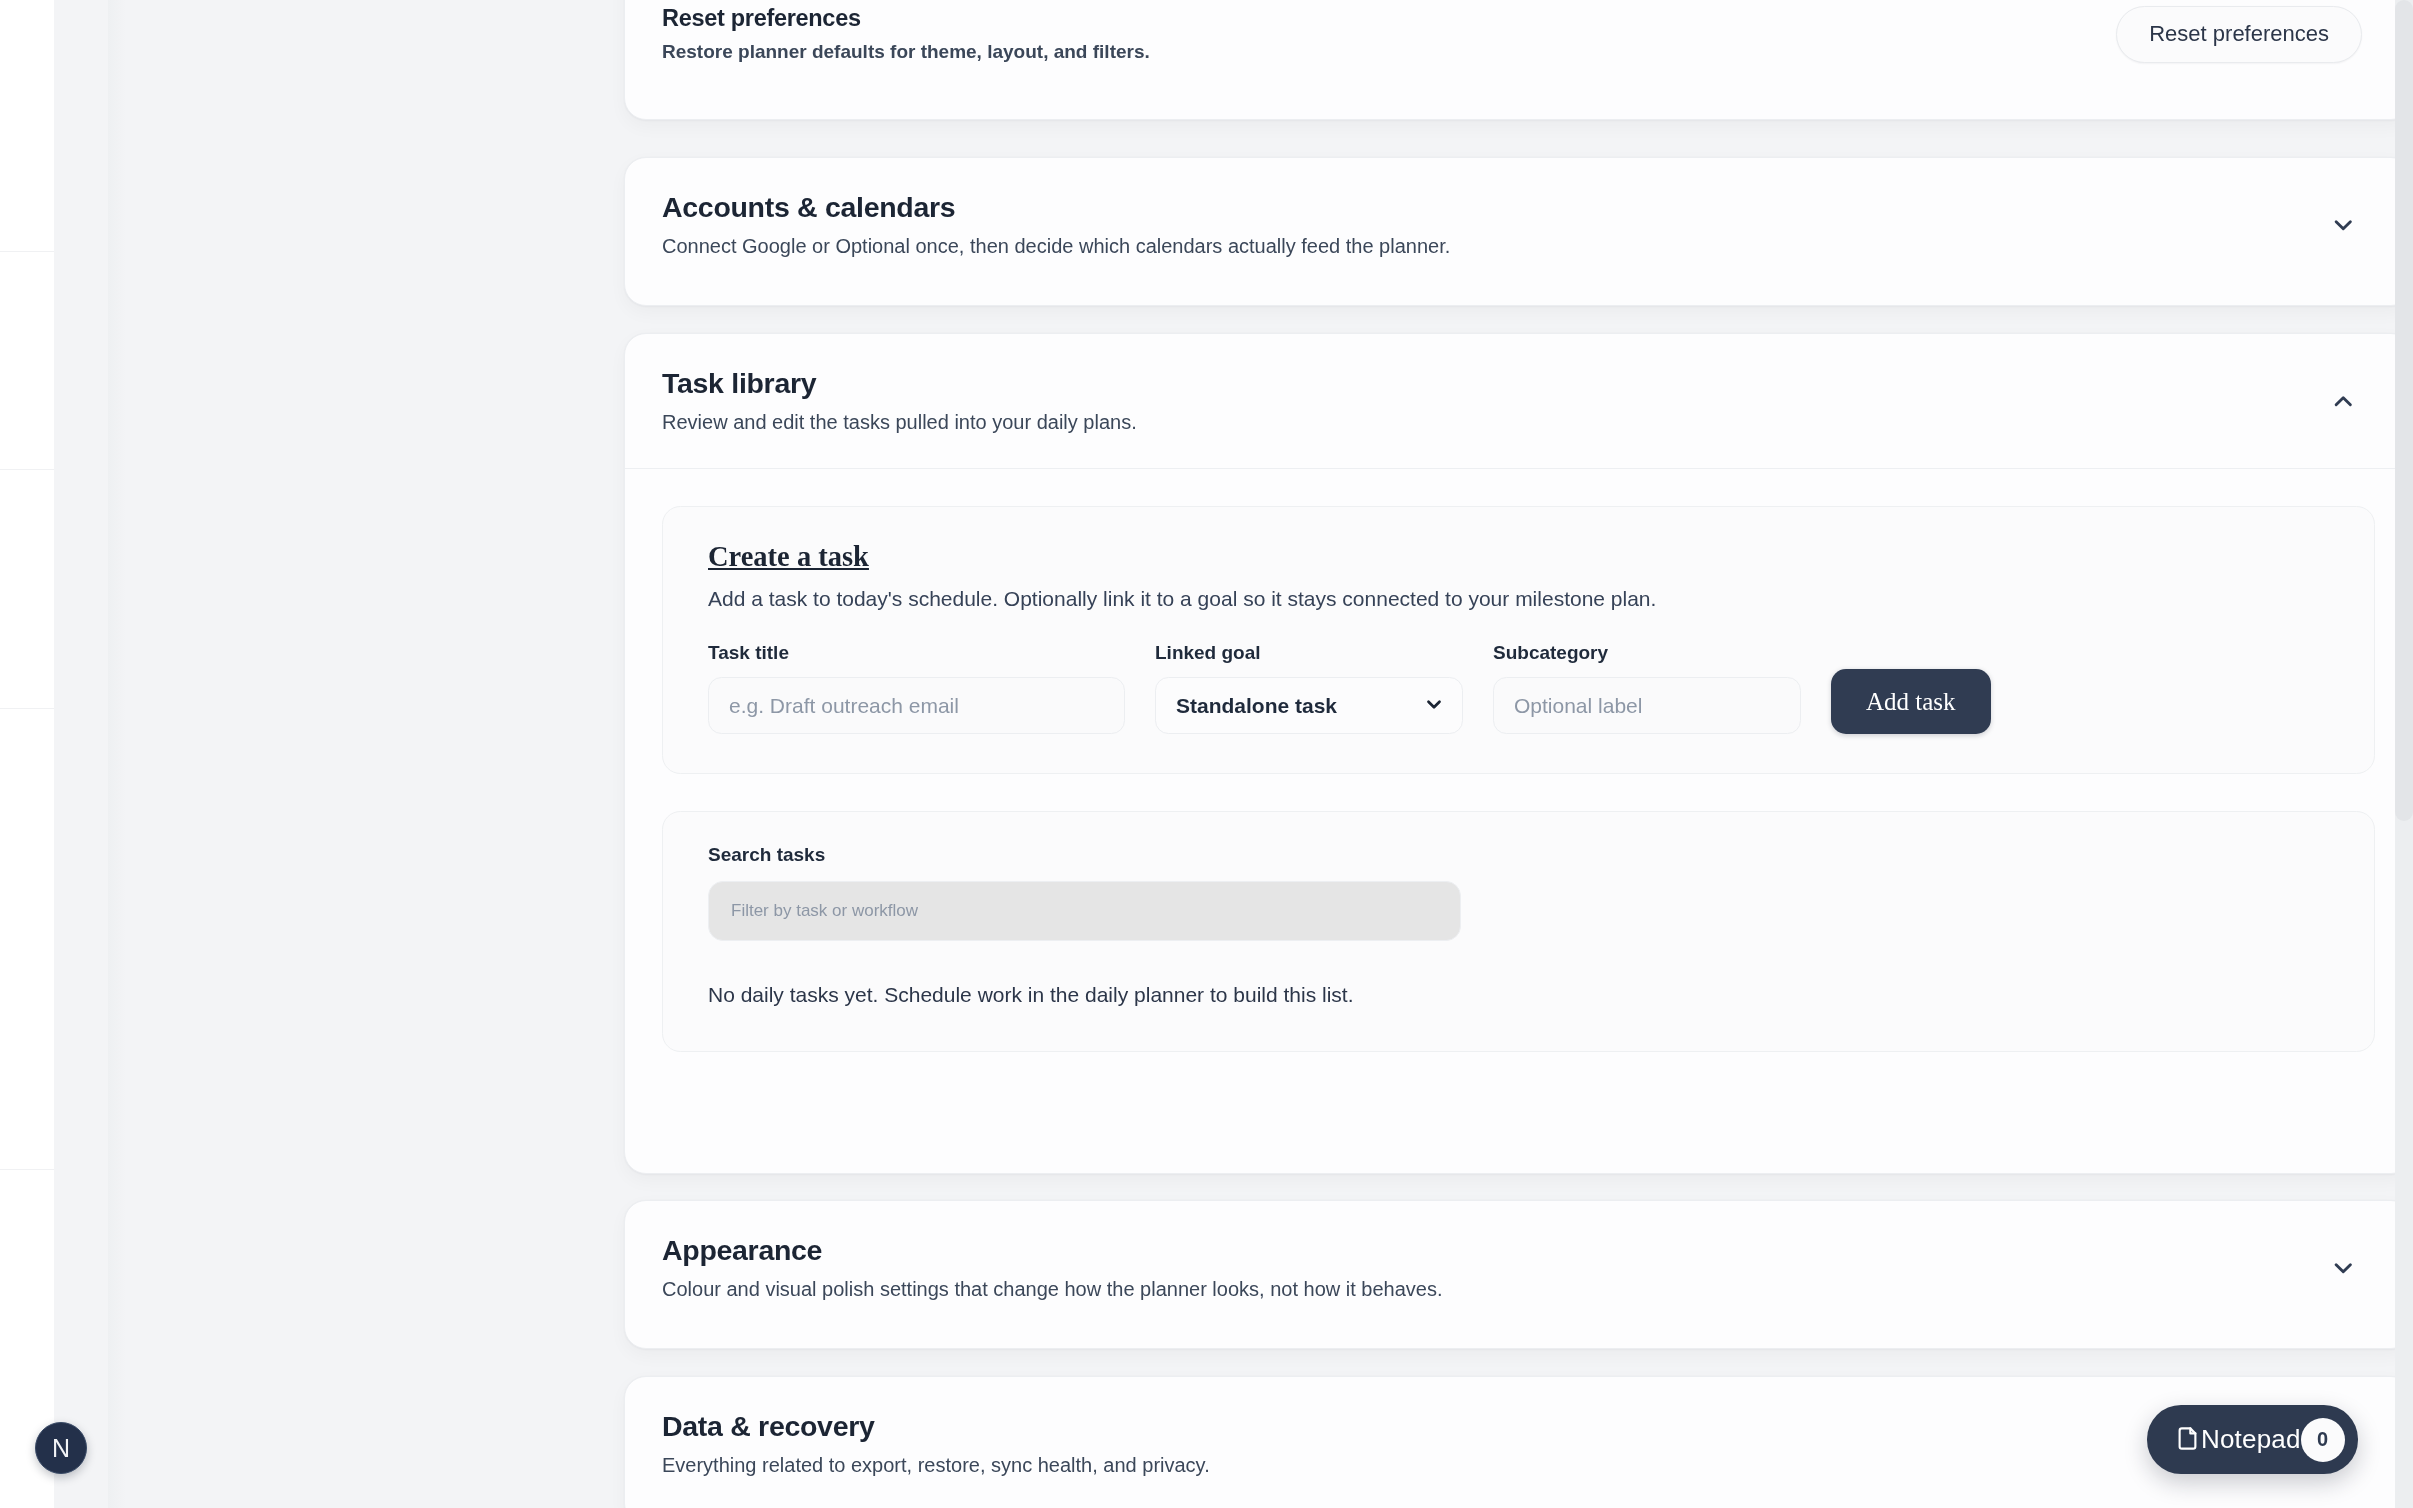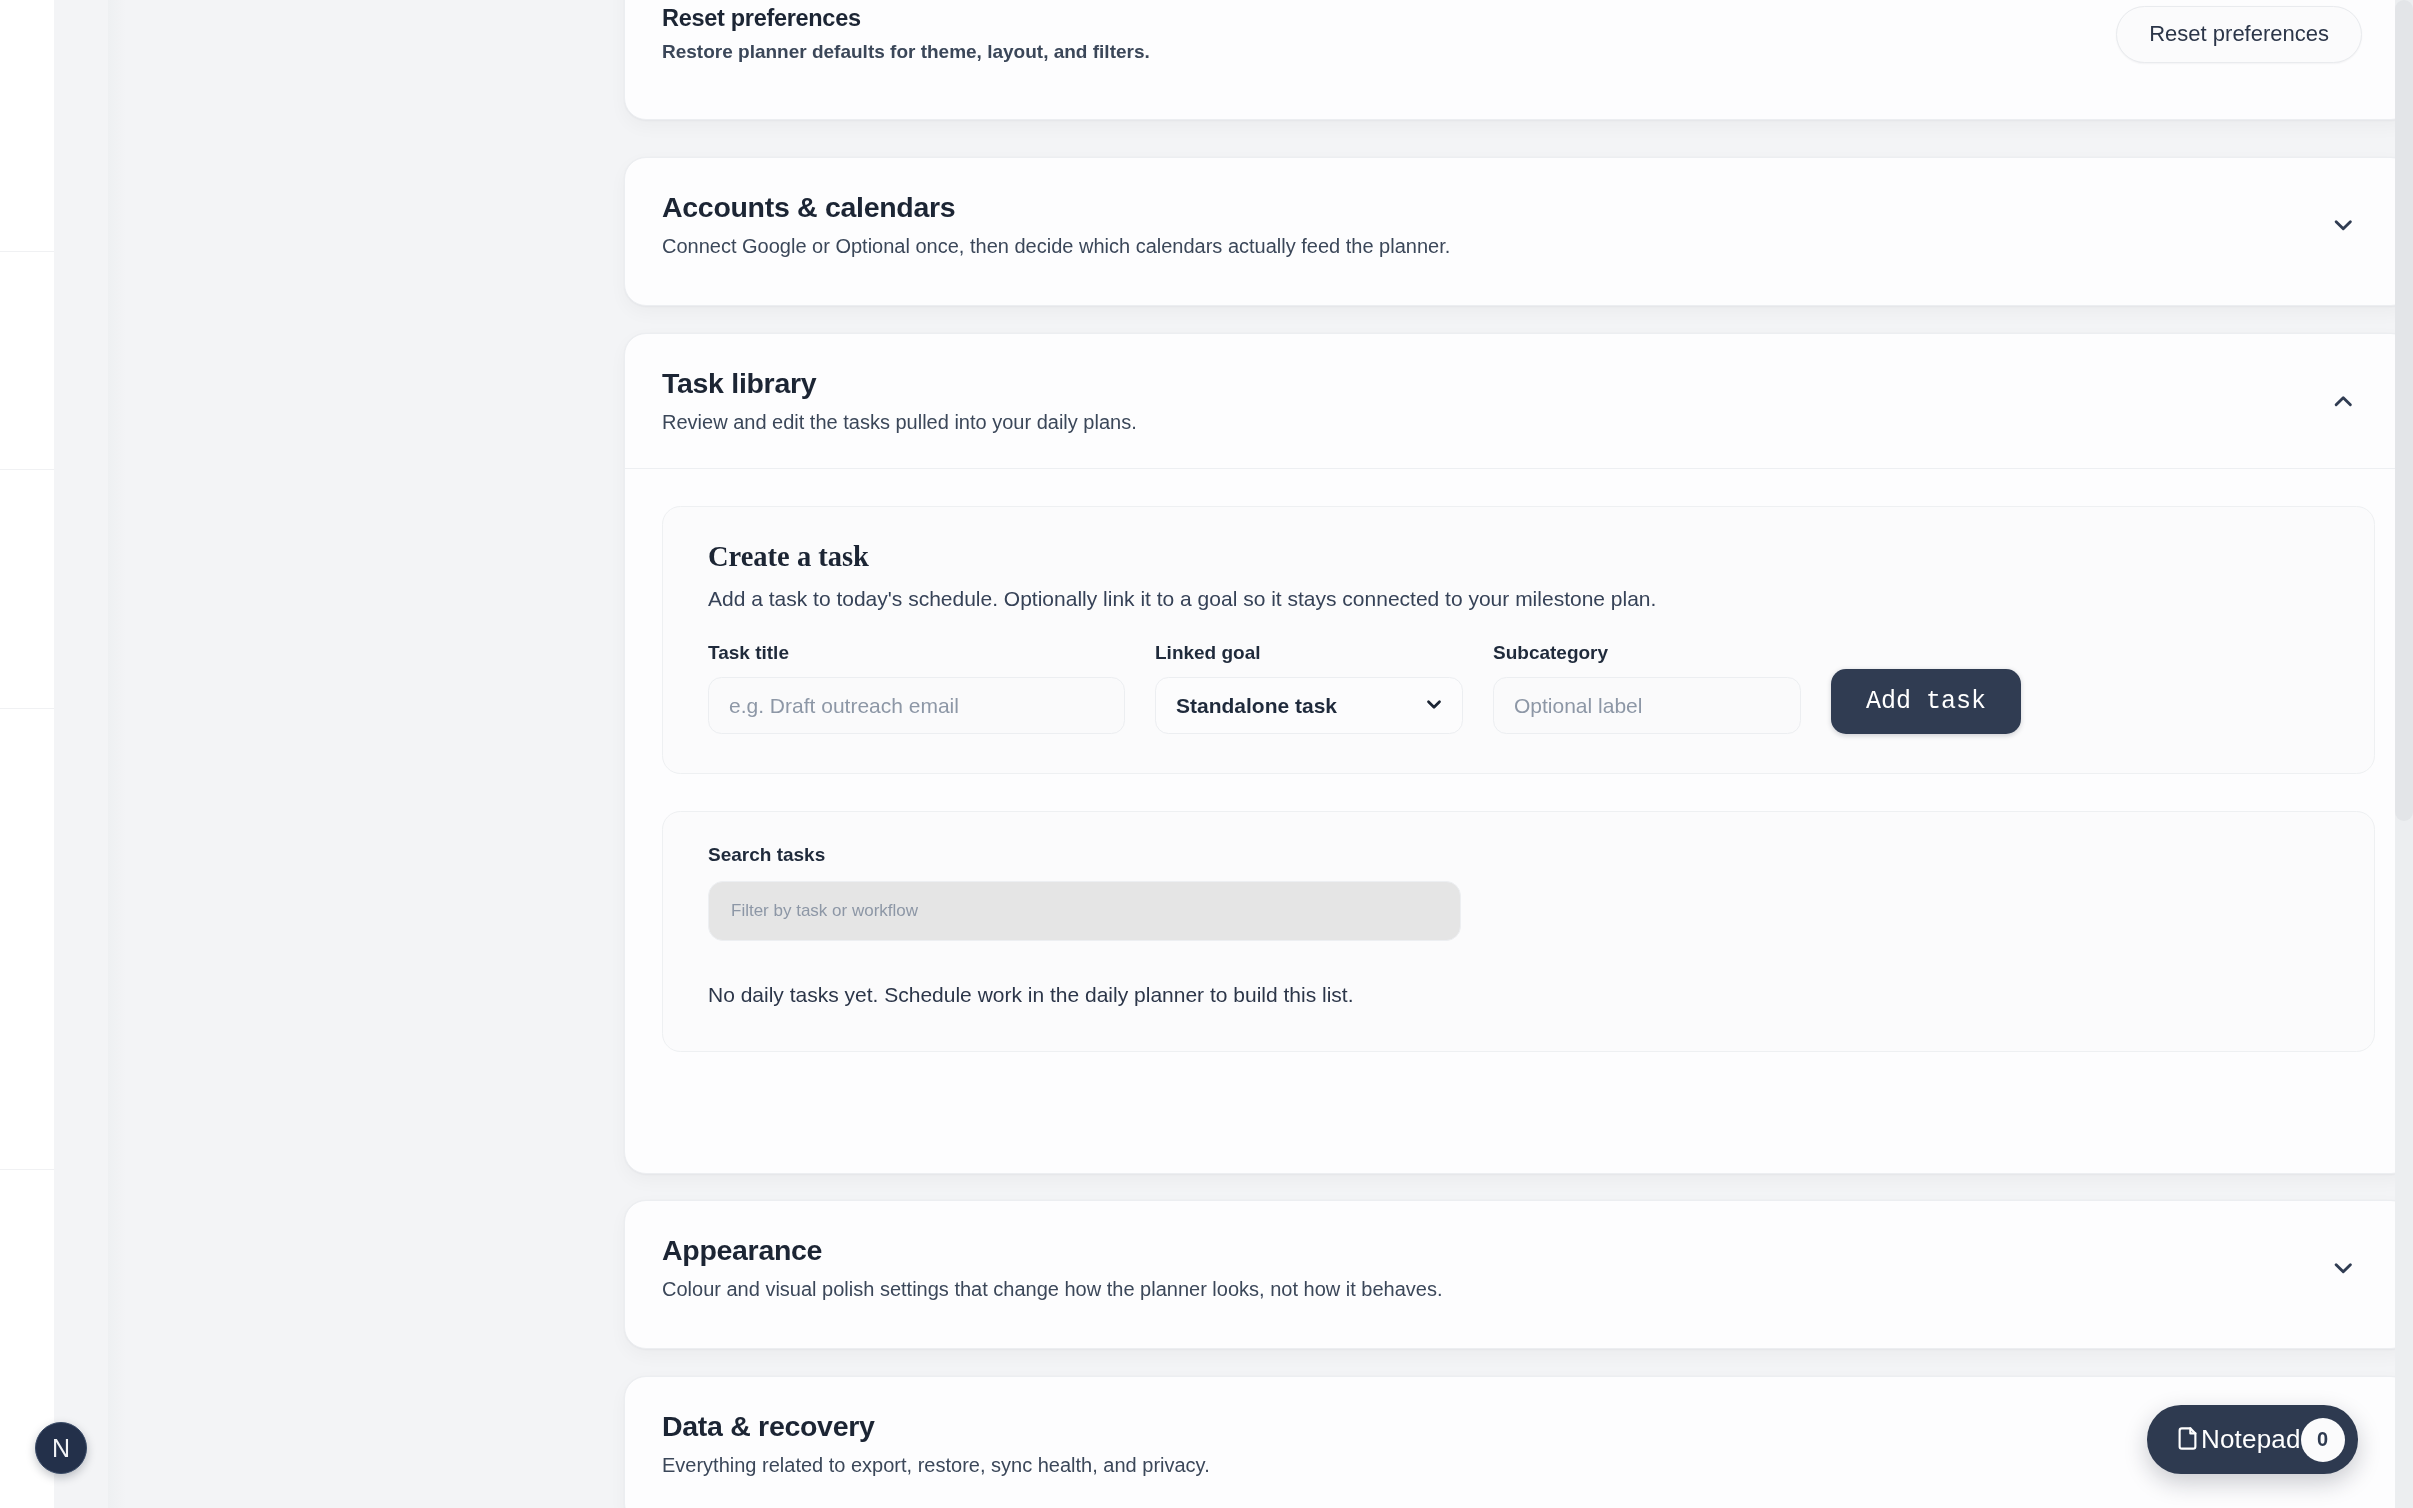--- a/index.html
+++ b/index.html
@@ -155,21 +155,21 @@
 
   .btn-primary {
     display: inline-flex;
     align-items: center;
     justify-content: center;
     height: 65px;
     padding: 0 35px;
     background: #303c52;
     border: none;
     border-radius: 15px;
-    font-family: Liberation Mono, monospace;
+    font-family: Liberation Serif, serif;
     font-size: 25px;
     color: #ffffff;
     cursor: pointer;
     white-space: nowrap;
     box-shadow: 0 1.7px 5px rgba(16,24,40,.18);
   }
 
   
   .card-body {
     border-top: 0.8px solid #edeff2;
@@ -185,20 +185,21 @@
     border-radius: 18.4px;
     padding: 34px 45px 39px 45px;
   }
 
   .panel-title {
     font-family: "Liberation Serif", serif;
     font-size: 28.5px;
     font-weight: 700;
     color: #1c2534;
     letter-spacing: 0px;
+    text-decoration: underline;
   }
   .panel-sub {
     margin-top: 11.7px;
     font-size: 21px;
     color: #364257;
     line-height: 1.35;
   }
 
   
   .form-row {

